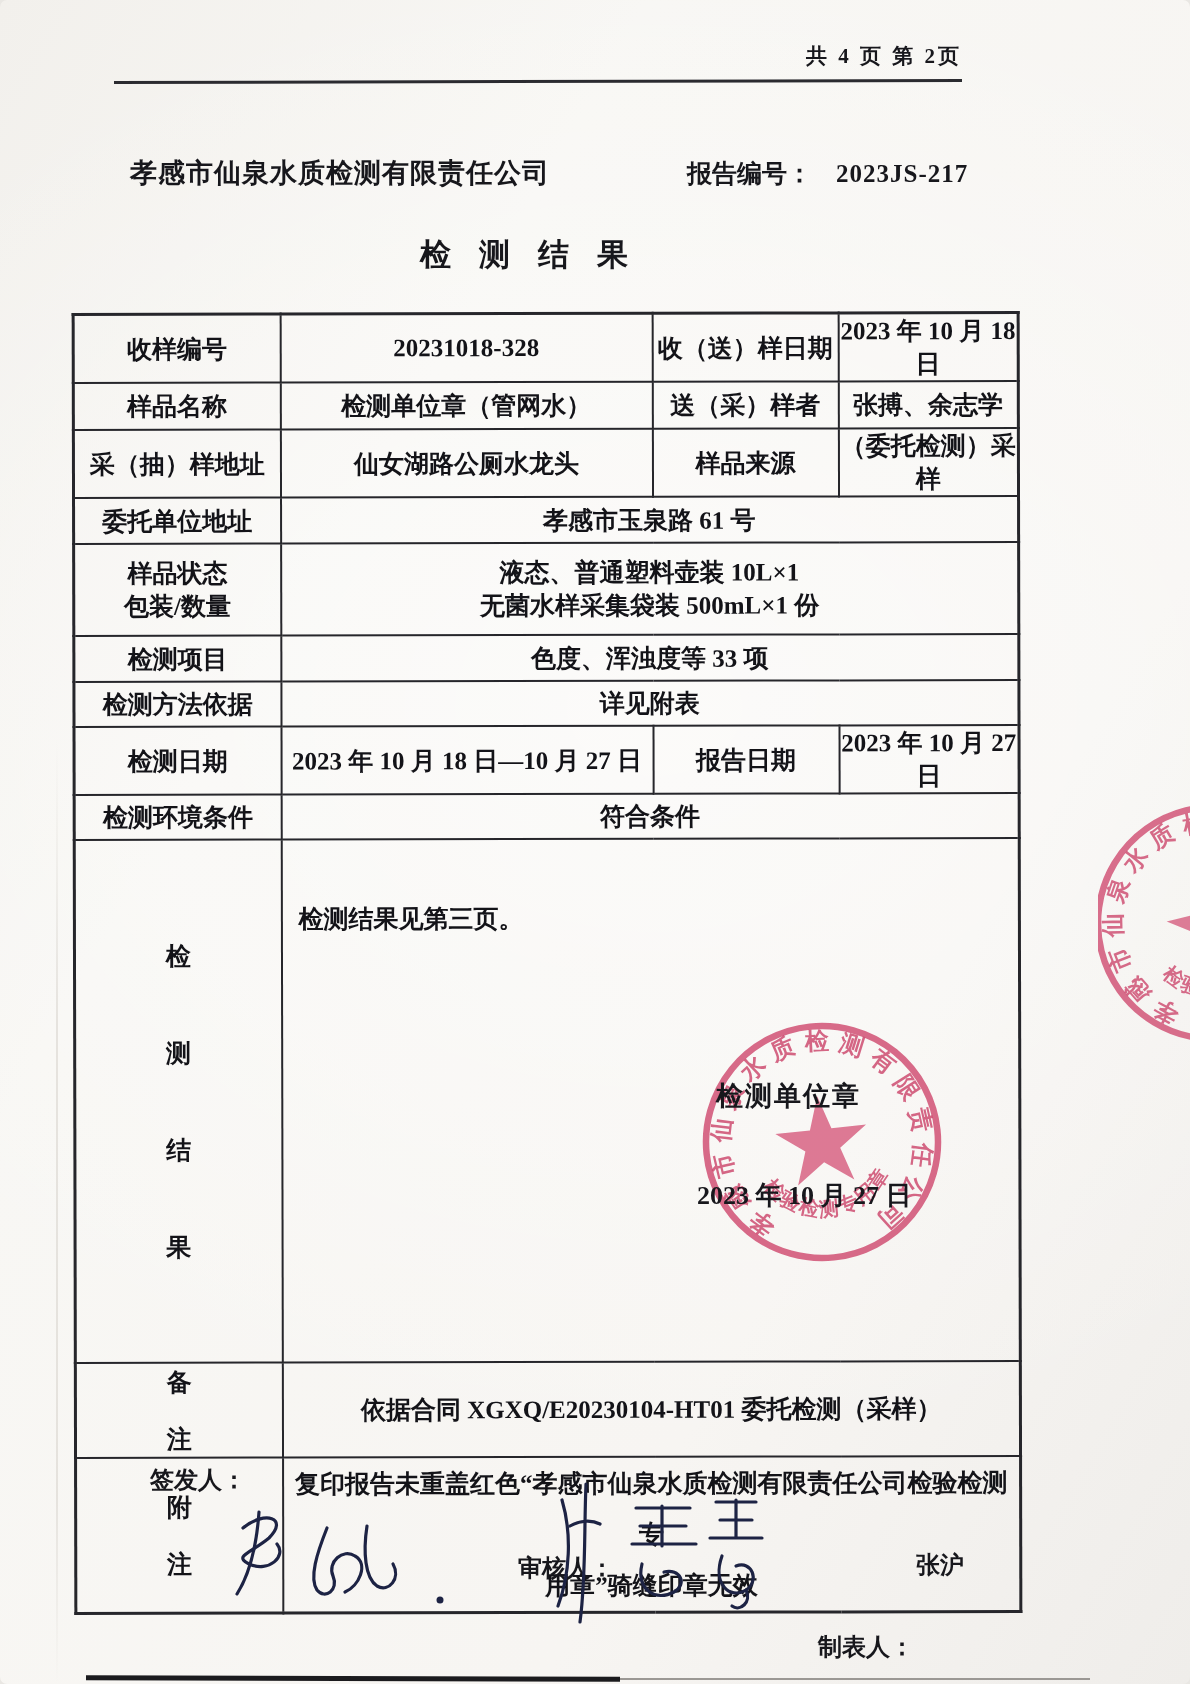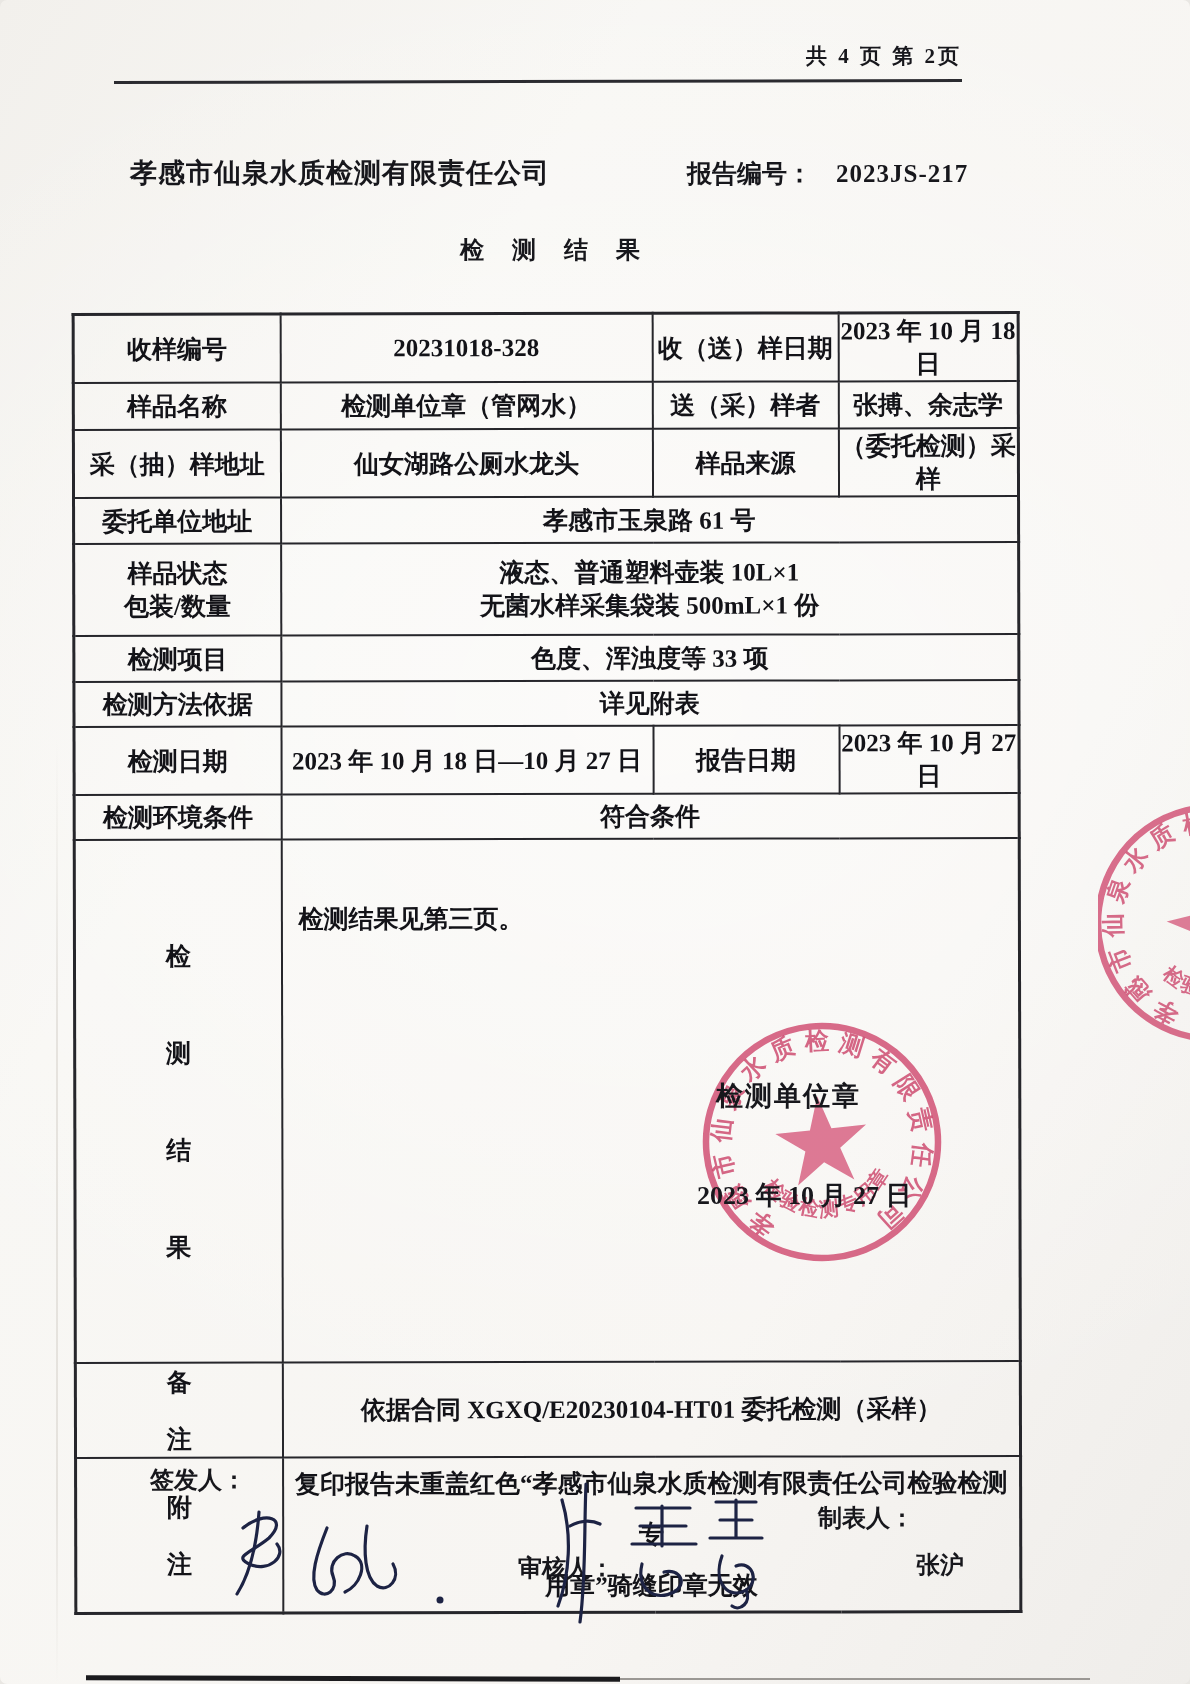--- a/index.html
+++ b/index.html
@@ -11,21 +11,21 @@
     font-family:"Liberation Serif","DejaVu Serif",serif;
     color:#17171c;
     border-radius:7px;
   }
   .abs{position:absolute;}
   .page-info{left:806px;top:42px;font-size:21px;font-weight:700;letter-spacing:3px;}
   .header-rule{left:114px;top:80px;width:848px;height:3px;background:#2b2b30;transform:rotate(-0.15deg);}
   .company{left:130px;top:155px;font-size:27px;font-weight:700;letter-spacing:1px;}
   .report-no-row{left:678px;top:157px;font-size:25px;font-weight:700;margin-left:9px;}
   .report-no-row .no{margin-left:24px;letter-spacing:1px;}
-  .doc-title{left:420px;top:234px;font-size:24px;font-weight:700;letter-spacing:28px;margin-left:40px;}
+  .doc-title{left:420px;top:234px;font-size:31px;font-weight:700;letter-spacing:28px;}
 
   table.t{position:absolute;left:73px;top:312px;border-collapse:collapse;table-layout:fixed;transform:rotate(-0.12deg);}
   table.t td{border:2.5px solid #26262b;text-align:center;vertical-align:middle;
     font-size:25px;font-weight:600;color:#131318;padding:0;}
   table.t{border:3px solid #26262b;}
   td.la{text-align:left;padding-left:18px;}
   .two-line{display:flex;flex-direction:column;justify-content:space-around;height:100%;padding:6px 0;}
   .vstack{display:flex;flex-direction:column;align-items:center;justify-content:center;height:100%;}
   .g64{gap:64px;} .g24{gap:24px;}
   td.resultcell{position:relative;vertical-align:top;text-align:left;}
@@ -207,20 +207,20 @@
     <path class="ink" d="M22,28 C32,62 30,102 18,134"></path>
     <path class="ink" d="M46,12 C44,58 46,106 40,150"></path>
     <path class="ink" d="M30,54 C40,48 52,48 60,52"></path>
     <path class="ink" d="M96,36 H150 M100,54 H146 M92,72 H156 M122,34 V74"></path>
     <path class="ink" d="M102,92 C96,118 116,130 134,120 C148,112 140,96 124,100"></path>
     <path class="ink" d="M176,30 H216 M180,48 H212 M170,66 H222 M196,28 V66"></path>
     <path class="ink" d="M182,84 C172,112 190,128 206,118 C220,109 212,88 196,94"></path>
     <path class="ink" d="M206,118 C212,130 200,140 192,134"></path>
   </svg>
 
-  <div class="abs sig-label" style="left:818px;top:1502px;">制表人：</div>
+  <div class="abs sig-label" style="left:818px;top:1631px;">制表人：</div>
   <div class="abs sig-label" style="left:916px;top:1549px;">张沪</div>
 
   <div class="abs scan-edge1"></div>
   <div class="abs scan-edge2"></div>
   <div class="abs crease"></div>
 
 </div>
 
 </body></html>

